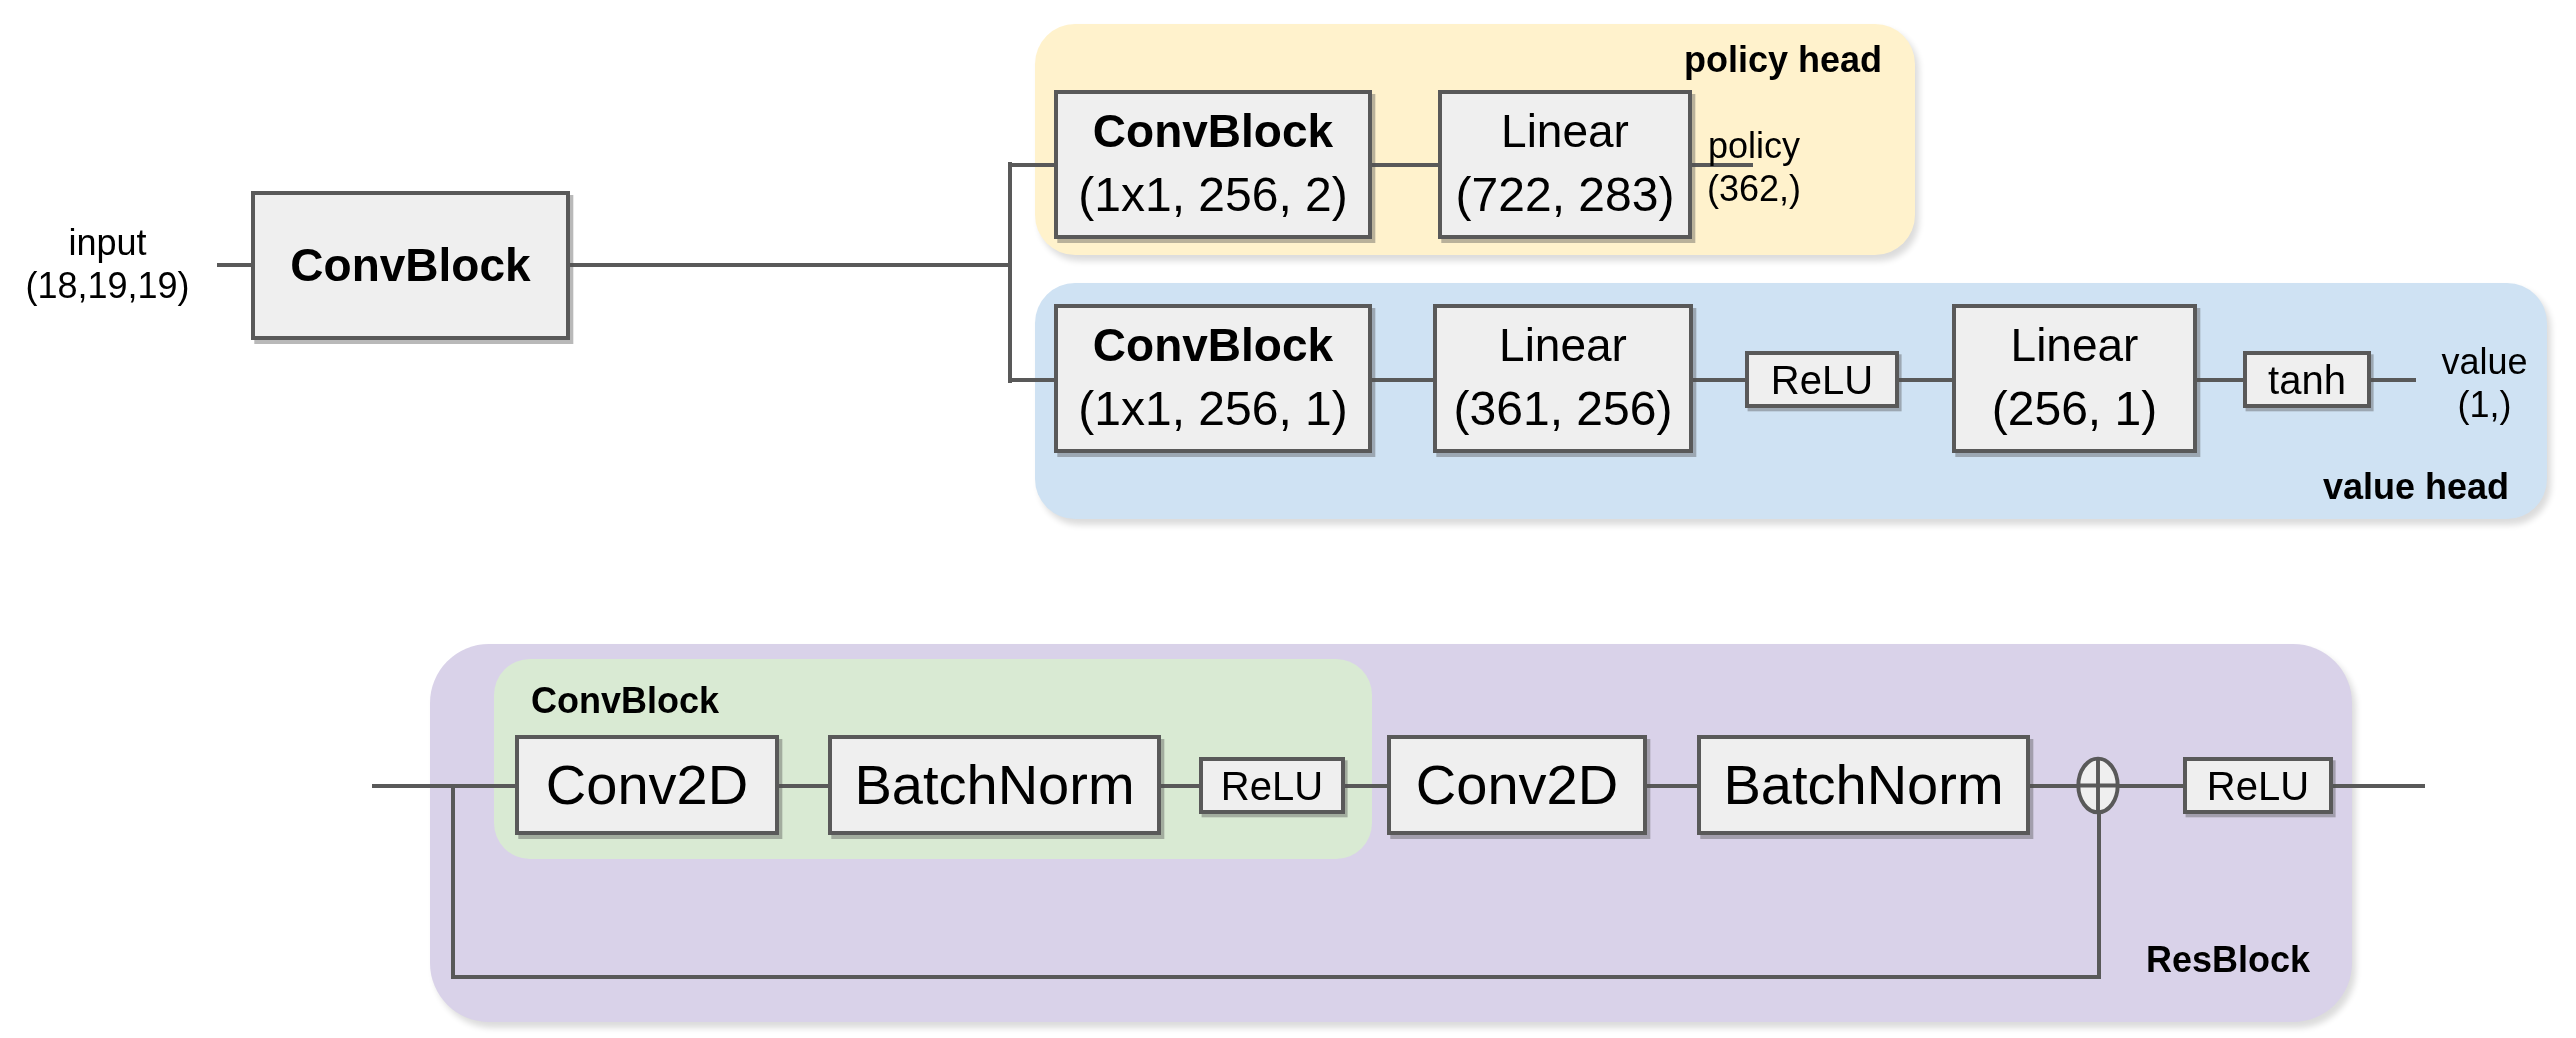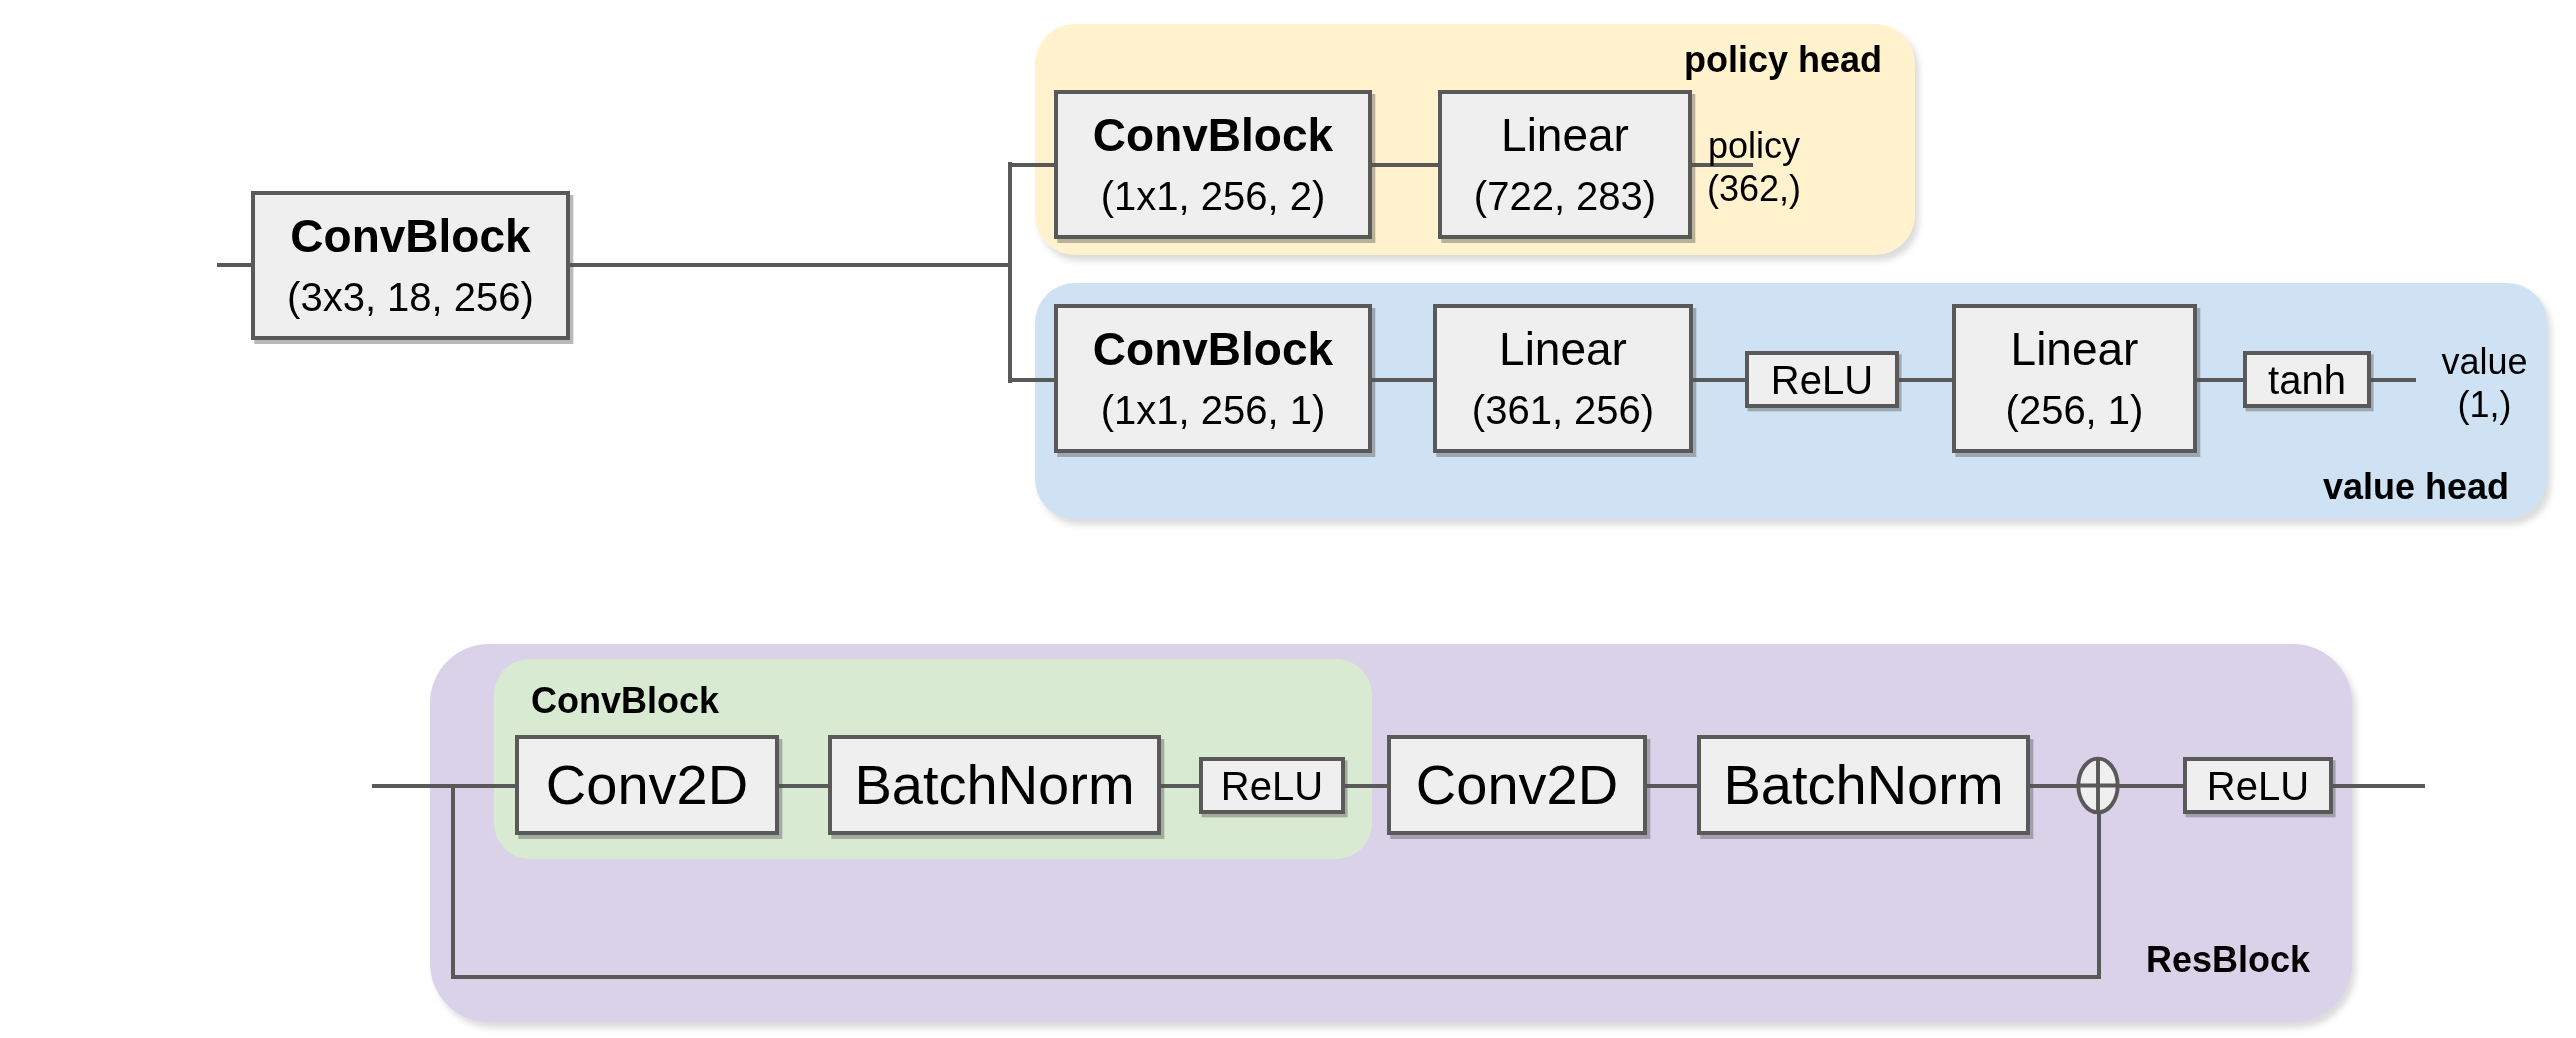--- a/index.html
+++ b/index.html
@@ -32,21 +32,21 @@
     background:var(--box-fill,#efefef);
     border:4px solid var(--line,#595959);
     box-sizing:border-box;
     display:flex;flex-direction:column;align-items:center;justify-content:center;
     box-shadow:3.3px 4px 0 rgba(80,80,80,0.40);
     text-align:center;
   }
   .node .title{font-size:46px;font-weight:bold;line-height:1.05;white-space:nowrap;}
   .node.plain .title{font-weight:normal;}
   .node .title .suffix{font-weight:normal;}
-  .node .sub{font-size:40px;line-height:1.1;margin-top:14px;white-space:nowrap;}
+  .node .sub{font-size:48px;line-height:1.1;margin-top:14px;white-space:nowrap;}
   .node.mid .title{font-size:56px;font-weight:normal;}
   .node.small{box-shadow:2.6px 3.3px 0 rgba(80,80,80,0.40);}
   .node.small .title{font-size:40px;font-weight:normal;}
   
   .flabel{position:absolute;z-index:4;font-size:36px;line-height:1.2;}
   .flabel.bold{font-weight:bold;white-space:nowrap;text-align:right;}
   .flabel.io{text-align:center;}
   .io .l2{display:block;}
   .l1{display:block;}
   
@@ -69,21 +69,20 @@
   <div class="hline" style="left:1008px;top:163px;width:745px;"></div>
   <div class="hline" style="left:1008px;top:378px;width:1408px;"></div>
 
   <div class="hline" style="left:372px;top:784px;width:2053px;"></div>
   <div class="vline" style="left:451px;top:784px;height:195px;"></div>
   <div class="hline" style="left:451px;top:975px;width:1650px;"></div>
   <div class="vline" style="left:2097px;top:786px;height:192px;"></div>
 
   <div class="node" style="left:251px;top:191px;width:319px;height:149px;">
     <div class="title">ConvBlock</div>
-    <div class="sub">(3x3, 18, 256)</div>
   </div>
 
 
   <div class="node" style="left:1054px;top:90px;width:318px;height:149px;">
     <div class="title">ConvBlock</div>
     <div class="sub">(1x1, 256, 2)</div>
   </div>
 
   <div class="node plain" style="left:1438px;top:90px;width:254px;height:149px;">
     <div class="title">Linear</div>
@@ -136,20 +135,24 @@
   <svg class="plus-circle" style="left:2075px;top:756px;" width="46" height="59" viewBox="0 0 70 90">
     <ellipse cx="35" cy="45" rx="30" ry="41"></ellipse>
     <line x1="35" y1="6" x2="35" y2="84"></line>
     <line x1="7" y1="45" x2="63" y2="45"></line>
   </svg>
 
   <div class="node small" style="left:2183px;top:757px;width:150px;height:57px;">
     <div class="title">ReLU</div>
   </div>
 
+  <div class="flabel io" style="left:18.5px;top:221px;width:178px;font-size:36px;">
+    <span class="l1">input</span>
+    <span class="l2">(18,19,19)</span>
+  </div>
 
   <div class="flabel bold" style="right:694px;top:38px;">policy head</div>
 
   <div class="flabel io" style="left:1665px;top:124px;width:178px;">
     <span class="l1">policy</span>
     <span class="l2">(362,)</span>
   </div>
 
   <div class="flabel bold" style="right:67px;top:465px;">value head</div>
 

